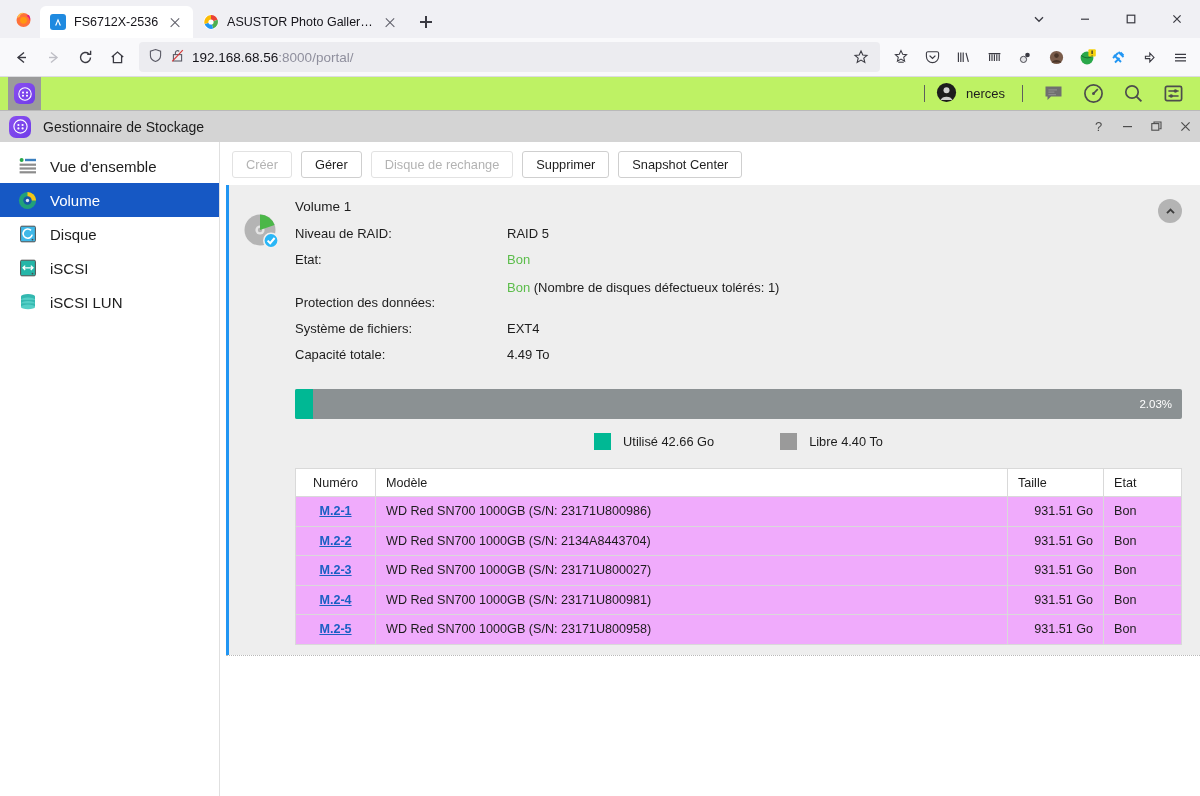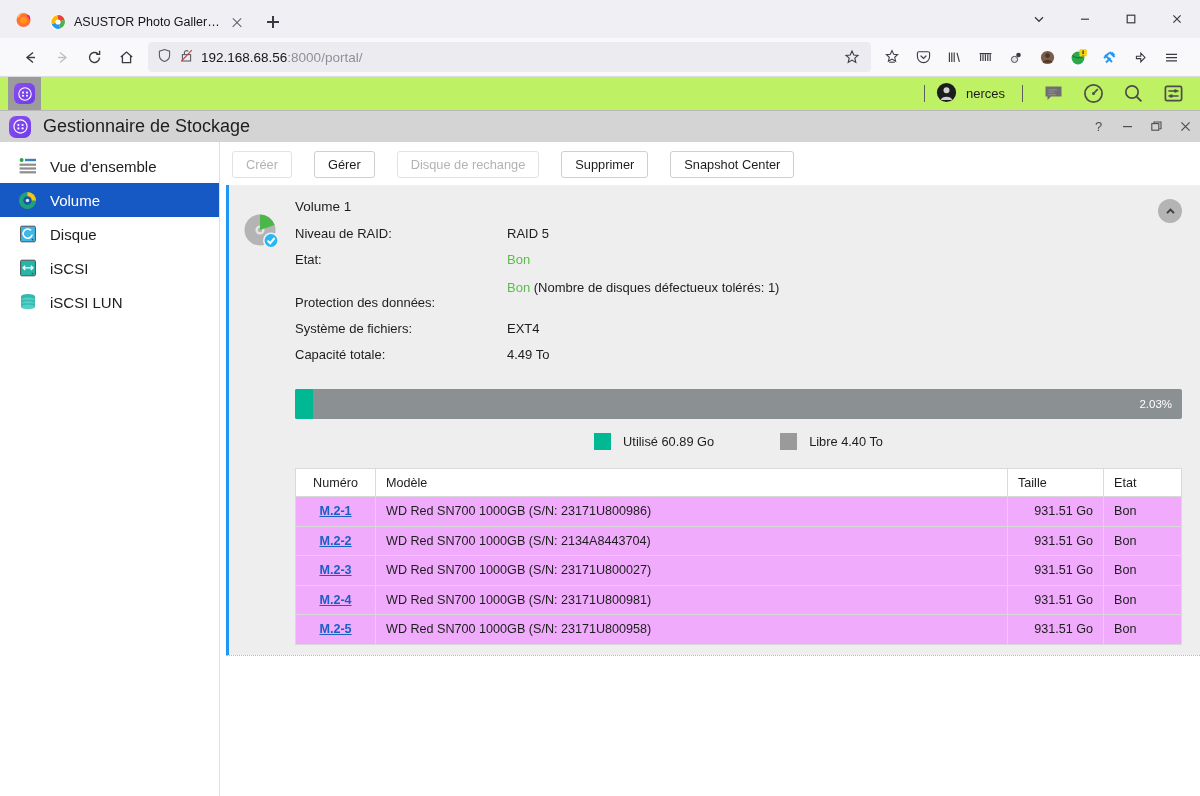--- a/index.html
+++ b/index.html
@@ -44,21 +44,21 @@
   .newtab::after { left: 13.4px; top: 8px; width: 1.3px; height: 12px; }
 
   .winctl { position: absolute; right: 0; top: 0; height: 38px; display: flex; align-items: center; }
   .winctl .wbtn {
     width: 46px; height: 38px; display: flex; align-items: center; justify-content: center;
     color: #3a3a42; font-size: 12px;
   }
 
   .navbar {
     height: 39px; background: #f9f9fb; display: flex; align-items: center; gap: 0;
-    padding: 0 14px; flex: 0 0 39px; border-bottom: 1px solid #dcdce0;
+    padding: 0 5px; flex: 0 0 39px; border-bottom: 1px solid #dcdce0;
   }
   .navbtn {
     width: 32px; height: 32px; display: flex; align-items: center; justify-content: center;
     border-radius: 4px; color: #3a3a42;
   }
   .navbtn.disabled { color: #bfbfc6; }
   .urlbar {
     flex: 1; height: 30px; background: #ececf0; border-radius: 4px; margin: 0 6px;
     display: flex; align-items: center; gap: 7px; padding: 0 6px 0 9px;
     font-size: 13.5px; color: #15141a;
@@ -101,39 +101,39 @@
   }
   .app-title {
     height: 31px; background: #d4d4d4; display: flex; align-items: center;
     padding: 0 0 0 9px; flex: 0 0 31px;
   }
   .app-title .badge2 {
     width: 22px; height: 22px; border-radius: 7px;
     background: linear-gradient(135deg,#8a4ff0,#6f3ce8);
     display: flex; align-items: center; justify-content: center; flex: 0 0 22px;
   }
-  .app-title .tname { margin-left: 12px; font-size: 18px; color: #1d1d1d; }
+  .app-title .tname { margin-left: 12px; font-size: 14px; color: #1d1d1d; }
   .app-title .tspacer { flex: 1; }
   .app-title .wbtn2 {
     width: 29px; height: 31px; display: flex; align-items: center; justify-content: center;
     color: #4d4d4d; font-size: 13px;
   }
 
   .app-body { flex: 1; display: flex; min-height: 0; }
 
   .sidebar { width: 220px; flex: 0 0 220px; background: #ffffff; border-right: 1px solid #e0e0e0; padding-top: 7px; }
   .sb-item {
     height: 34px; display: flex; align-items: center; gap: 13px; padding: 0 0 0 18px;
     font-size: 15px; color: #1d1d1d;
   }
   .sb-item.active { background: #1658c4; color: #ffffff; }
   .sb-ico { width: 19px; height: 19px; flex: 0 0 19px; display: flex; align-items: center; justify-content: center; }
 
   .content { flex: 1; min-width: 0; display: flex; flex-direction: column; background: #fff; padding: 0; }
-  .toolbar { padding: 9px 0 7px 12px; display: flex; gap: 22px; flex: 0 0 auto; align-items: center; }
+  .toolbar { padding: 9px 0 7px 12px; display: flex; gap: 9px; flex: 0 0 auto; align-items: center; }
   .tbtn {
     height: 27px; padding: 0 13px; border: 1px solid #cfcfcf; border-radius: 3px;
     background: #ffffff; font-size: 12.8px; color: #1d1d1d; font-family: "Liberation Sans", sans-serif;
     display: flex; align-items: center; white-space: nowrap;
   }
   .tbtn.disabled { color: #b3b3b3; border-color: #e2e2e2; }
 
   .panel-wrap { flex: 1; min-height: 0; padding: 0 0 0 6px; position: relative; overflow: hidden; }
   .panel {
     position: relative; background: #eeeeee; border-left: 3px solid #2196f3;
@@ -188,20 +188,30 @@
   <div class="tabstrip">
     <div class="ff-logo">
       <svg width="17" height="17" viewBox="0 0 17 17">
         <circle cx="8.5" cy="9" r="7" fill="#ff7139"></circle>
         <path d="M2 7 Q4 1 9 2 Q5 3 4.5 6 Z" fill="#ffbd4f"></path>
         <path d="M14 4 Q16 7 15 10 Q14 6 11.5 4.5 Z" fill="#e31587"></path>
         <circle cx="8.5" cy="9.3" r="3.4" fill="#ff980e"></circle>
       </svg>
     </div>
 
+    <div class="tab active">
+      <span class="favicon">
+        <svg width="16" height="16" viewBox="0 0 16 16">
+          <rect width="16" height="16" rx="3" fill="#1f8ae0"></rect>
+          <path d="M5 11.5 L8 4.5 L11 11.5 L9.6 11.5 L8 7.3 L6.4 11.5 Z" fill="#fff"></path>
+        </svg>
+      </span>
+      <span class="tabtitle">FS6712X-2536</span>
+      <span class="tabclose"></span>
+    </div>
 
     <div class="tab">
       <span class="favicon">
         <svg width="16" height="16" viewBox="0 0 16 16">
           <circle cx="8" cy="8" r="7.5" fill="#fff"></circle>
           <path d="M8 1 A7 7 0 0 1 14.6 5.8 L8 8 Z" fill="#ea4335"></path>
           <path d="M14.6 5.8 A7 7 0 0 1 10.2 14.6 L8 8 Z" fill="#4caf50"></path>
           <path d="M10.2 14.6 A7 7 0 0 1 1.6 10 L8 8 Z" fill="#2196f3"></path>
           <path d="M1.6 10 A7 7 0 0 1 8 1 L8 8 Z" fill="#fbbc05"></path>
           <circle cx="8" cy="8" r="2.6" fill="#fff"></circle>
@@ -565,21 +575,21 @@
               </div>
 
               <div class="usage" style="margin-left:66px;">
                 <div class="bar">
                   <div class="fill" id="usage-fill" style="width: 2.03%; background: rgb(0, 184, 148);"></div>
                   <span class="pct">2.03%</span>
                 </div>
                 <div class="legend">
                   <div class="li">
                     <span class="sw used"></span>
-                    <span>Utilisé 60.89 Go</span>
+                    <span>Utilisé 42.66 Go</span>
                   </div>
                   <div class="li">
                     <span class="sw free"></span>
                     <span>Libre 4.40 To</span>
                   </div>
                 </div>
 
                 <table class="disks">
                   <thead>
                     <tr>

